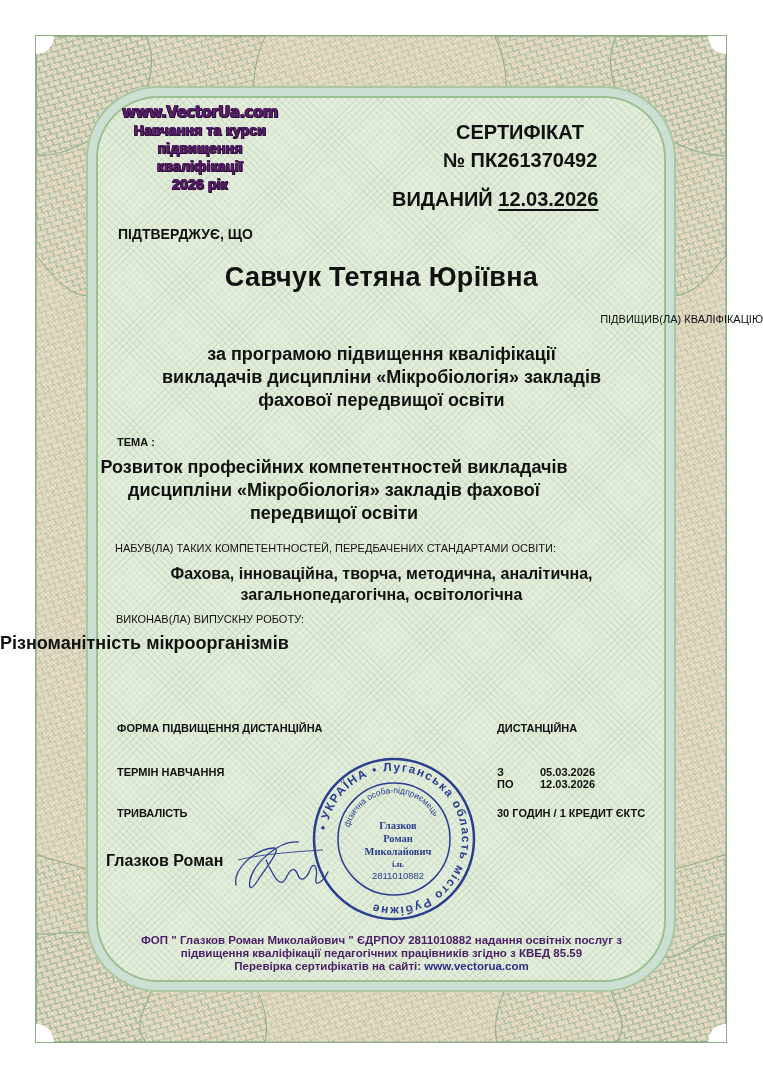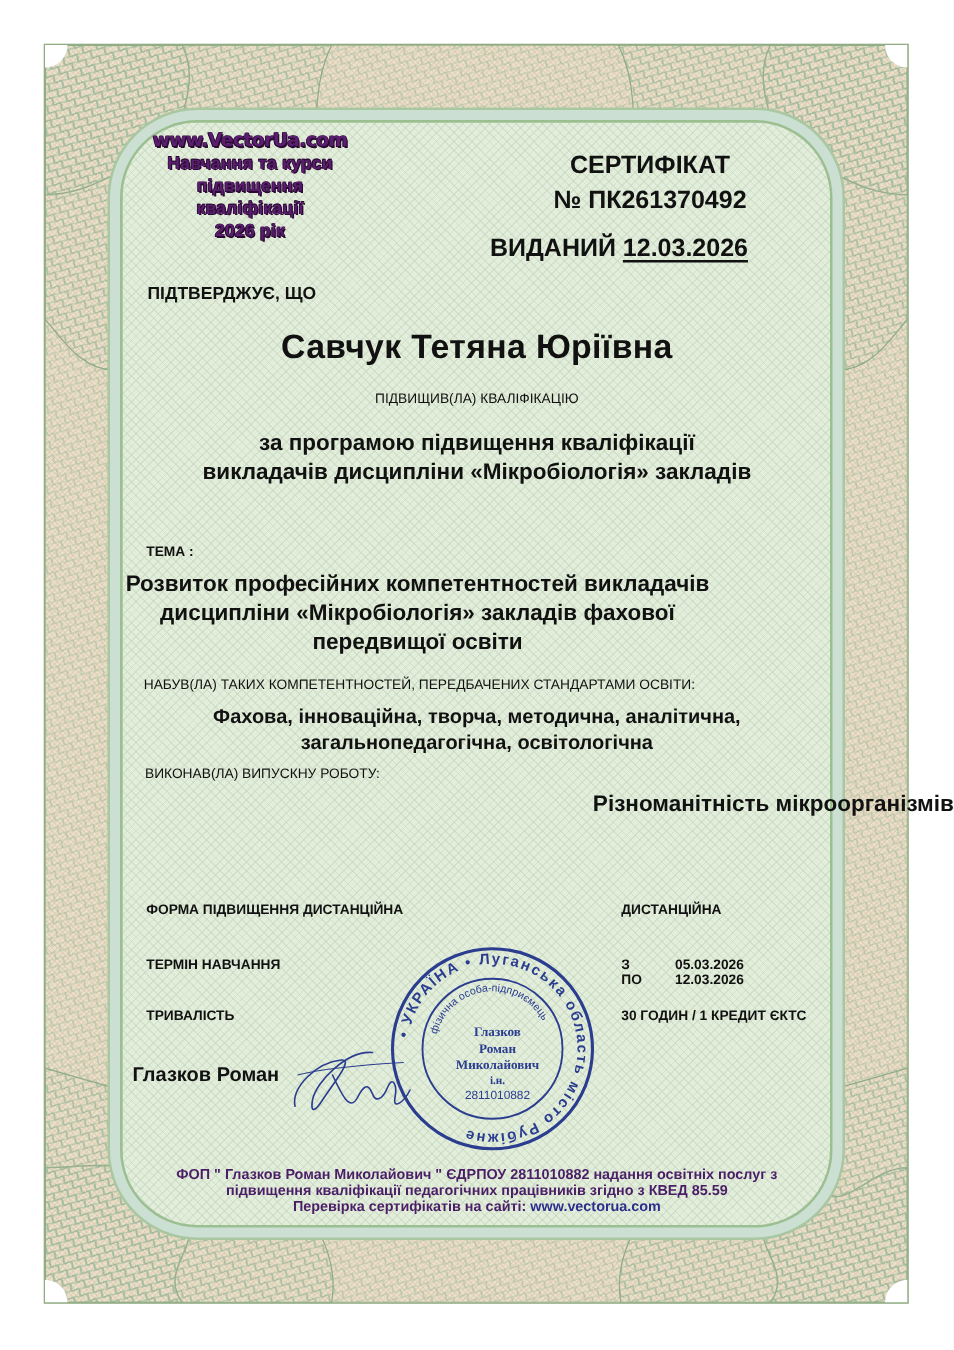--- a/index.html
+++ b/index.html
@@ -35,28 +35,28 @@
   }
   .purple-head .site { font-size: 15px; font-family: "DejaVu Sans", sans-serif; letter-spacing: -0.5px; }
   .title-block { left: 380px; top: 118px; width: 280px; text-align: center; font-weight: bold; }
   .title-block .t1 { font-size: 20px; line-height: 28px; }
   .title-block .t2 { font-size: 20px; line-height: 28px; }
   .issued { left: 392px; top: 188px; font-size: 20px; font-weight: bold; }
   .issued .date { text-decoration: underline; text-underline-offset: 3px; }
   .confirms { left: 118px; top: 226px; font-size: 14px; font-weight: bold; }
   .fullname { left: 0; width: 763px; top: 262px; text-align: center; font-size: 27px; font-weight: bold; letter-spacing: 0.3px; }
   .small-caps { font-size: 11px; }
-  .raised { left: 0; width: 763px; top: 313px; text-align: center; }
+  .raised { left: 0; width: 763px; top: 313px; text-align: right; }
   .program { left: 0; width: 763px; top: 343px; text-align: center; font-size: 18px; font-weight: bold; line-height: 23px; }
   .theme-label { left: 117px; top: 436px; font-size: 11px; font-weight: bold; }
   .theme { left: 0; width: 668px; top: 456px; text-align: center; font-size: 18px; font-weight: bold; line-height: 23px; }
   .comp-label { left: 0; width: 671px; top: 542px; text-align: center; font-size: 11px; }
   .comps { left: 0; width: 763px; top: 563px; text-align: center; font-size: 16px; font-weight: bold; line-height: 21px; }
   .work-label { left: 116px; top: 613px; font-size: 11px; }
-  .work { left: 0; width: 763px; top: 633px; text-align: right; font-size: 18px; font-weight: bold; }
+  .work { left: 0; width: 763px; top: 633px; text-align: left; font-size: 18px; font-weight: bold; }
   .row-label { left: 117px; font-size: 11px; font-weight: bold; }
   .row-val { font-size: 11px; font-weight: bold; margin-left: 16px; }
   .signer { left: 106px; top: 852px; font-size: 16px; font-weight: bold; }
   .footer { left: 0; width: 763px; top: 934px; text-align: center; color: #4a1e66; font-size: 11.5px; font-weight: bold; line-height: 13px; }
   .footer .site-link { color: #2b2e8c; }
   .stamp { left: 310px; top: 755px; width: 168px; height: 168px; }
   .signature { left: 228px; top: 830px; width: 110px; height: 70px; }
 </style>
 </head>
 <body>
@@ -116,20 +116,21 @@
 
 <div class="abs confirms">ПІДТВЕРДЖУЄ, ЩО</div>
 
 <div class="abs fullname">Савчук Тетяна Юріївна</div>
 
 <div class="abs raised small-caps">ПІДВИЩИВ(ЛА) КВАЛІФІКАЦІЮ</div>
 
 <div class="abs program">
   <div>за програмою підвищення кваліфікації</div>
   <div>викладачів дисципліни «Мікробіологія» закладів</div>
+  <div>фахової передвищої освіти</div>
 </div>
 
 <div class="abs theme-label">ТЕМА :</div>
 <div class="abs theme">
   <div>Розвиток професійних компетентностей викладачів</div>
   <div>дисципліни «Мікробіологія» закладів фахової</div>
   <div>передвищої освіти</div>
 </div>
 
 <div class="abs comp-label">НАБУВ(ЛА) ТАКИХ КОМПЕТЕНТНОСТЕЙ, ПЕРЕДБАЧЕНИХ СТАНДАРТАМИ ОСВІТИ:</div>

